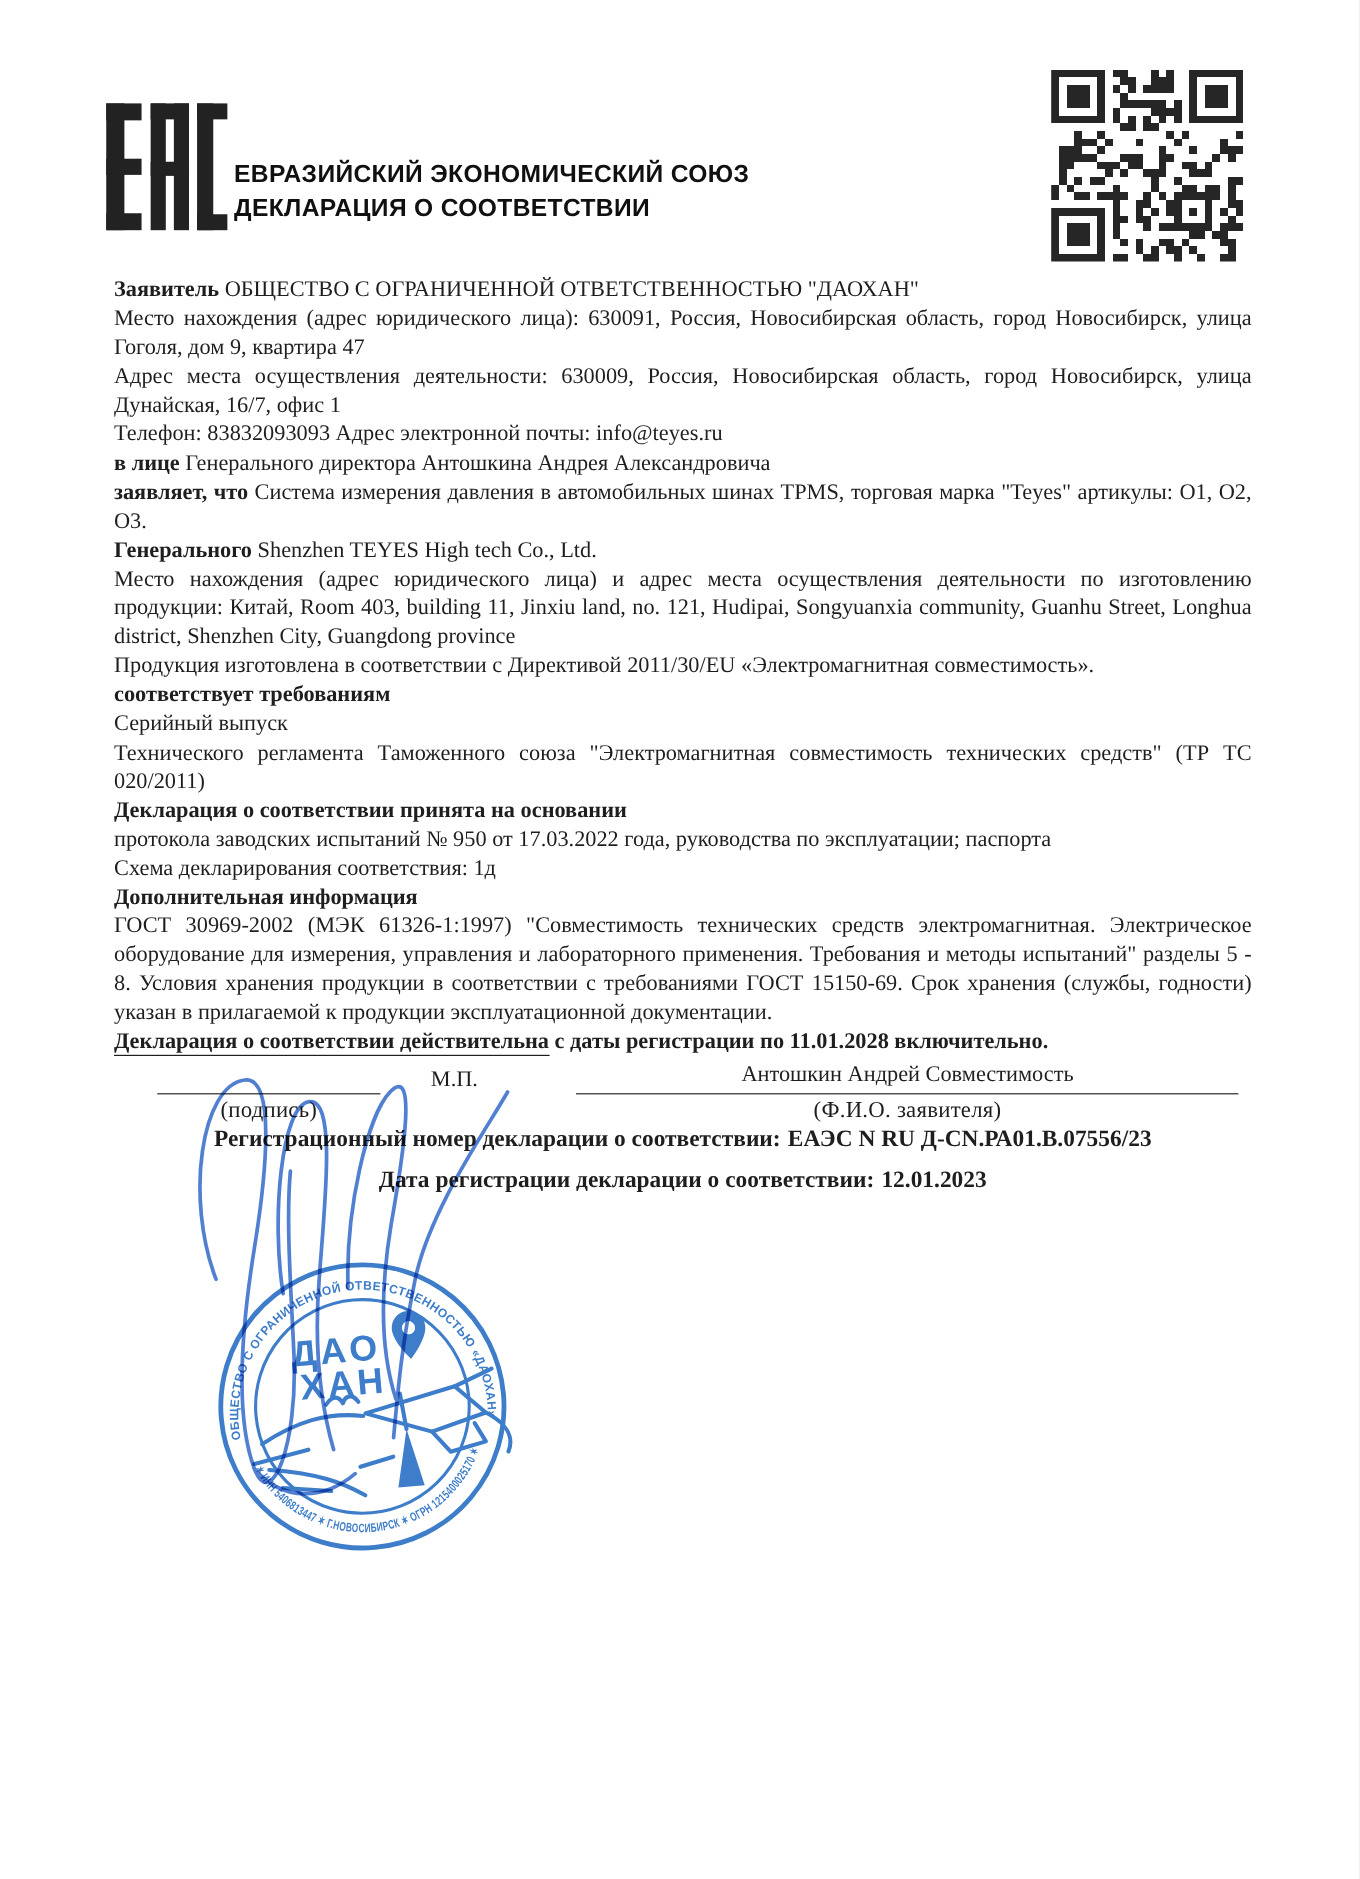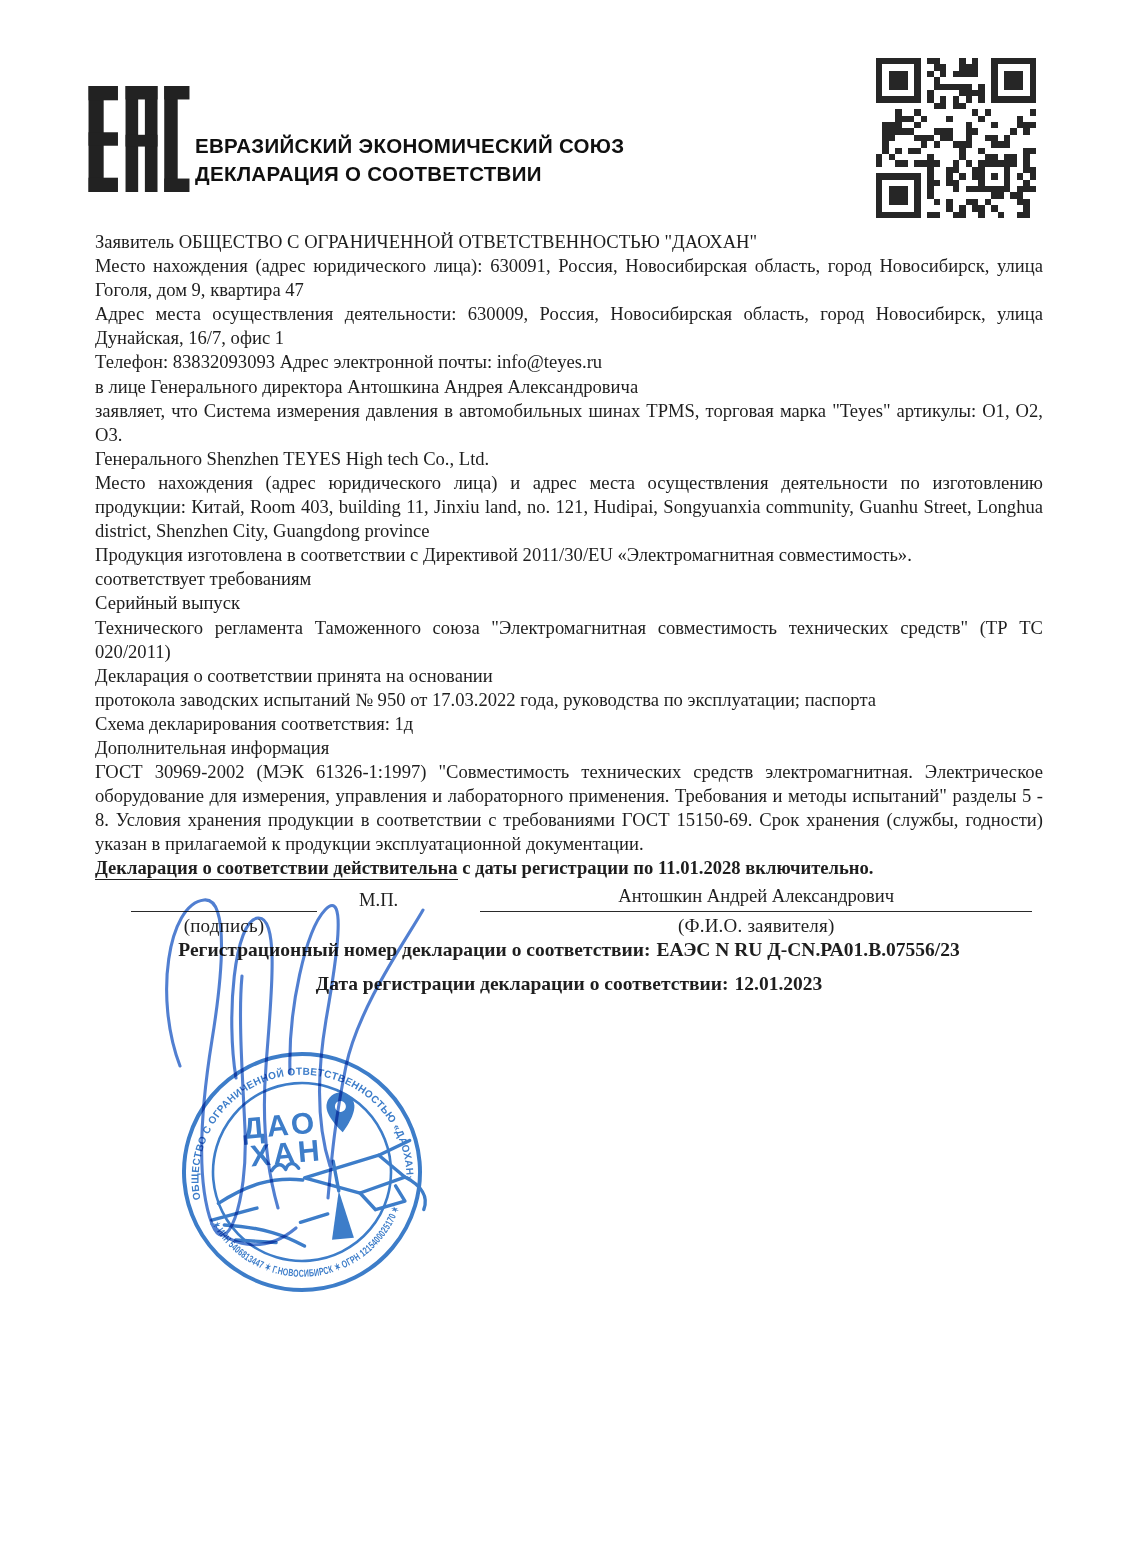--- a/index.html
+++ b/index.html
@@ -15,21 +15,21 @@
     font-family:"Liberation Sans", sans-serif; font-weight:bold;
     font-size:20.5px; line-height:28px; color:#101010; letter-spacing:.3px;margin-top:42px;
   }
   .qr{position:absolute; left:876px; top:58px; width:160px; height:160px;}
   
   .doc-body{
     position:absolute; left:95px; top:230px; width:948px;
     font-size:18.6px; line-height:24.1px; text-align:justify;
   }
   .doc-body p{margin:0;}
-  .doc-body b{font-weight:normal;}
+  .doc-body b{font-weight:bold;}
   .validity{margin-top:13px; font-weight:bold; text-align:left;}
   .validity .u{border-bottom:1.6px solid #1e1e1e; padding-bottom:1px;}
   
   .sig-row{display:flex; align-items:flex-end; margin-top:3px; text-align:left;}
   .sig-spacer{width:36px;}
   .sign-col{width:186px;}
   .sign-col .line{height:24px; border-bottom:1.8px solid #2a2a2a;}
   .cap{font-size:19px; text-align:center; padding-top:2px; letter-spacing:.2px;}
   .mp{margin-left:42px; padding-bottom:26px; font-size:18.6px;}
   .name-col{margin-left:82px; width:552px;}
@@ -387,21 +387,21 @@
     <p class="validity"><span class="u">Декларация о соответствии действительна</span><span> с даты регистрации по 11.01.2028  включительно.</span></p>
 
     <div class="sig-row">
       <div class="sig-spacer"></div>
       <div class="sign-col">
         <div class="line"></div>
         <div class="cap">(подпись)</div>
       </div>
       <div class="mp">М.П.</div>
       <div class="name-col">
-        <div class="name">Антошкин Андрей Александрович</div>
+        <div class="name">Антошкин Андрей Совместимость</div>
         <div class="cap">(Ф.И.О. заявителя)</div>
       </div>
     </div>
 
     <p class="reg-line"><span>Регистрационный номер декларации о соответствии:</span><span class="val">ЕАЭС N RU Д-CN.РА01.В.07556/23</span></p>
     <p class="reg-line"><span>Дата регистрации декларации о соответствии:</span><span class="val">12.01.2023</span></p>
   </div>
 
   <svg class="ink" viewBox="0 0 340 390" aria-hidden="true">
     <g fill="none" stroke="#3f72cc" stroke-width="3.1" stroke-linecap="round" opacity="0.9">

